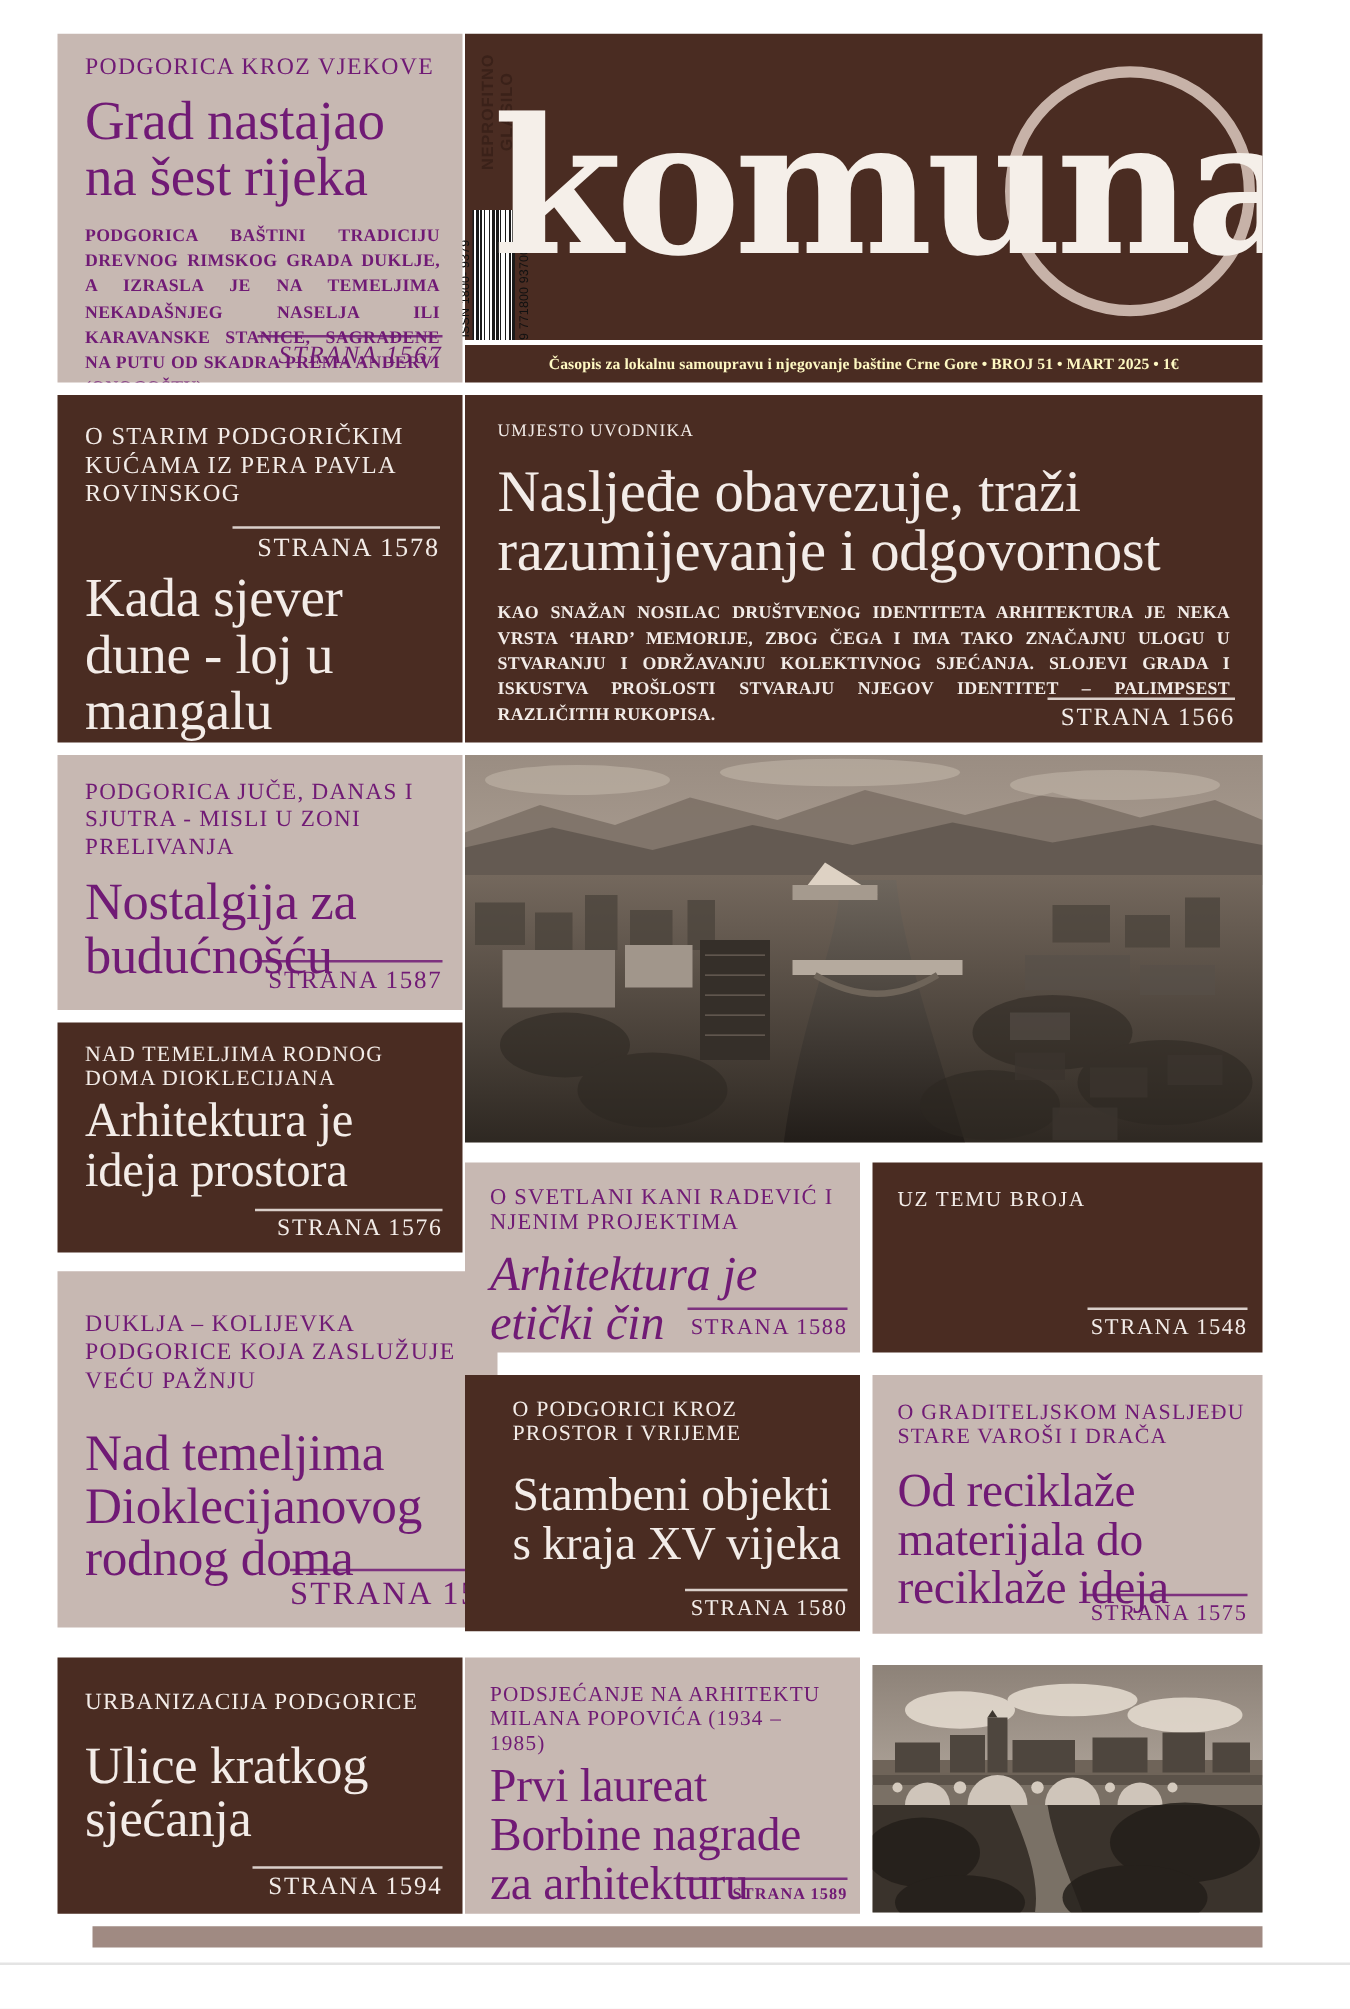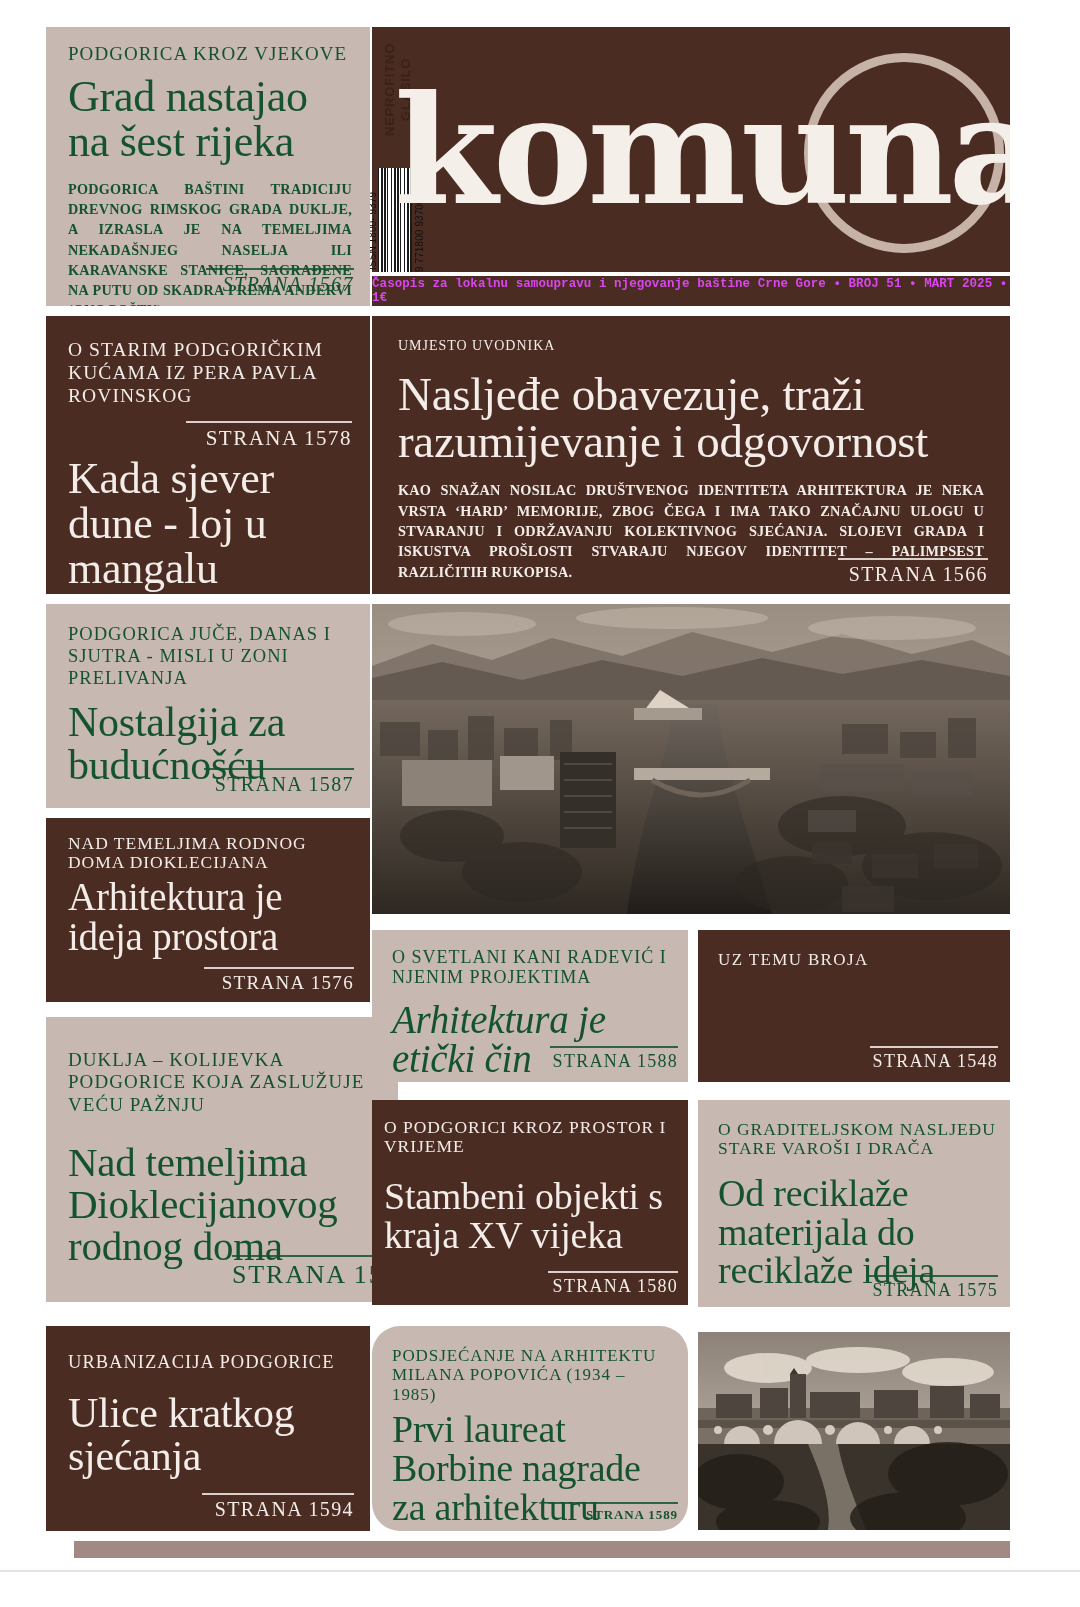--- a/index.html
+++ b/index.html
@@ -5,21 +5,21 @@
   html,body{margin:0;padding:0;background:#f2f2f2;}
   body{font-family:"Liberation Serif", serif;}
   .page{
     position:relative;
     width:1080px;height:1607px;
     background:#ffffff;
     overflow:hidden;
   }
   .block{position:absolute;box-sizing:border-box;overflow:hidden;}
   .dark{background:#4a2c22;color:#f3ece8;}
-  .light{background:#c7b8b2;color:#14532d;}
+  .light{background:#c7b8b2;color:#701a75;}
   .kicker{
     font-family:"Liberation Serif", serif;
     text-transform:uppercase;
     letter-spacing:0.055em;
     line-height:1.18;
     font-weight:400;
   }
   .headline{
     font-family:"Liberation Serif", serif;
     font-weight:400;
@@ -87,22 +87,22 @@
     font-size:10px;color:#111;letter-spacing:.01em;
     writing-mode:vertical-rl;transform:rotate(180deg);white-space:nowrap;
   }
   #bc-issn{left:367px;top:152px;height:118px;}
   #bc-ean{left:414px;top:152px;height:120px;}
   #subbar{
     left:372px;top:276px;width:638px;height:30px;background:#4a2c22;
     display:flex;align-items:center;justify-content:center;
   }
   #subbar span{
-    font-family:Liberation Mono, monospace;
-    font-size:12.5px;font-weight:700;color:#d946ef;letter-spacing:.005em;
+    font-family:Liberation Serif, serif;
+    font-size:12.5px;font-weight:700;color:#fef9c3;letter-spacing:.005em;
   }
 
   
   #L1{left:46px;top:27px;width:324px;height:279px;padding:16px 18px 10px 22px;}
   #L1 .kicker{font-size:19px;}
   #L1 .headline{font-size:44px;margin-top:10px;}
   #L1 .lede{font-size:14.2px;margin-top:14px;letter-spacing:.02em;}
   #L1 .strana-wrap{right:16px;bottom:10px;width:148px;font-style:italic;}
   #L1 .strana{font-size:20px;}
 
@@ -151,27 +151,27 @@
     background:linear-gradient(#8d8078,#3c332d);}
   .ph-svg{display:block;width:100%;height:100%;}
 
   
   #M1{left:372px;top:930px;width:316px;height:152px;padding:18px 14px 8px 20px;}
   #M1 .kicker{font-size:18px;line-height:1.1;}
   #M1 .headline{font-size:39px;margin-top:12px;font-style:italic;}
   #M1 .strana-wrap{right:10px;bottom:10px;width:128px;}
   #M1 .strana{font-size:18px;}
 
-  #M2{left:372px;top:1100px;width:316px;height:205px;padding:18px 14px 8px 12px;}
+  #M2{left:372px;top:1100px;width:316px;height:205px;padding:18px 14px 8px 38px;}
   #M2 .kicker{font-size:17.5px;line-height:1.06;}
   #M2 .headline{font-size:38px;margin-top:22px;}
   #M2 .strana-wrap{right:10px;bottom:8px;width:130px;}
   #M2 .strana{font-size:18px;}
 
-  #M3{left:372px;top:1326px;width:316px;height:205px;padding:20px 14px 8px 20px;border-radius:28px;}
+  #M3{left:372px;top:1326px;width:316px;height:205px;padding:20px 14px 8px 20px;}
   #M3 .kicker{font-size:17px;line-height:1.14;}
   #M3 .headline{font-size:38px;margin-top:6px;}
   #M3 .strana-wrap{right:10px;bottom:8px;width:130px;}
   #M3 .strana{font-size:13px;font-weight:bold;}
 
   
   #R1{left:698px;top:930px;width:312px;height:152px;padding:20px 14px 8px 20px;}
   #R1 .kicker{font-size:17px;letter-spacing:.08em;}
   #R1 .headline{font-size:42px;margin-top:20px;}
   #R1 .strana-wrap{right:12px;bottom:10px;width:128px;}

